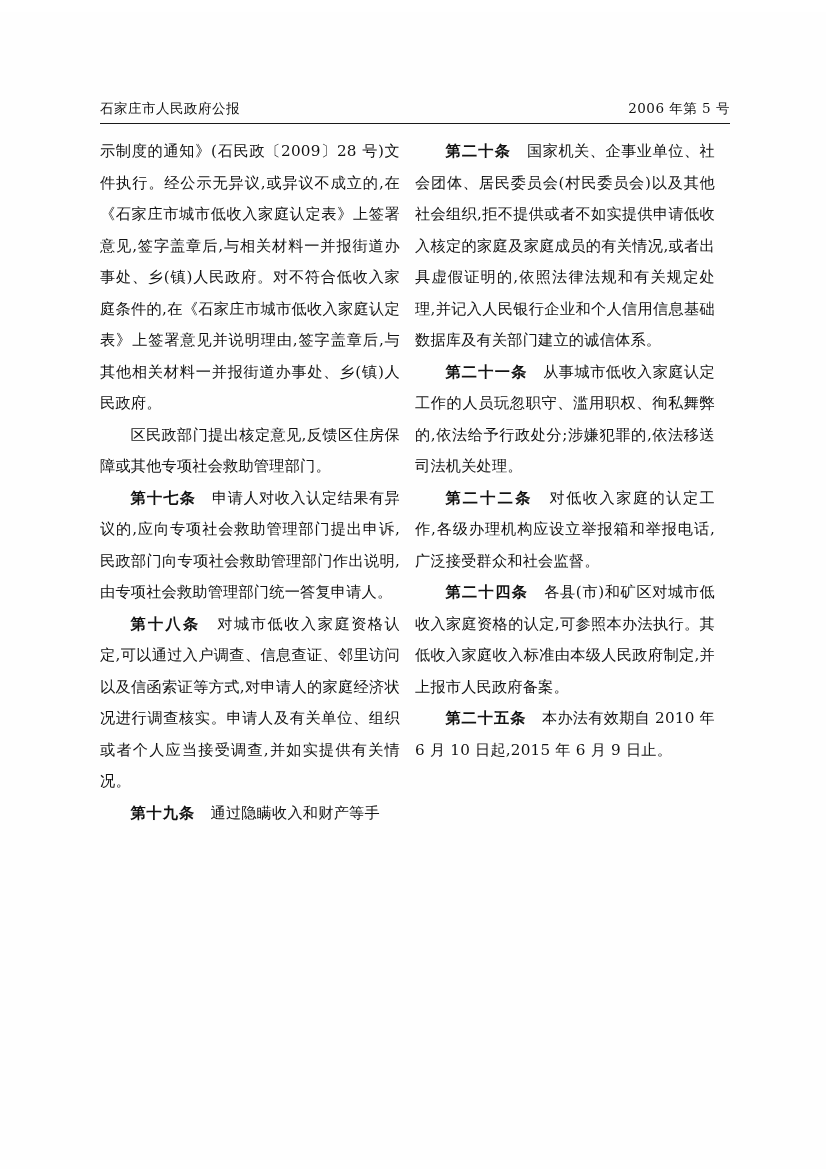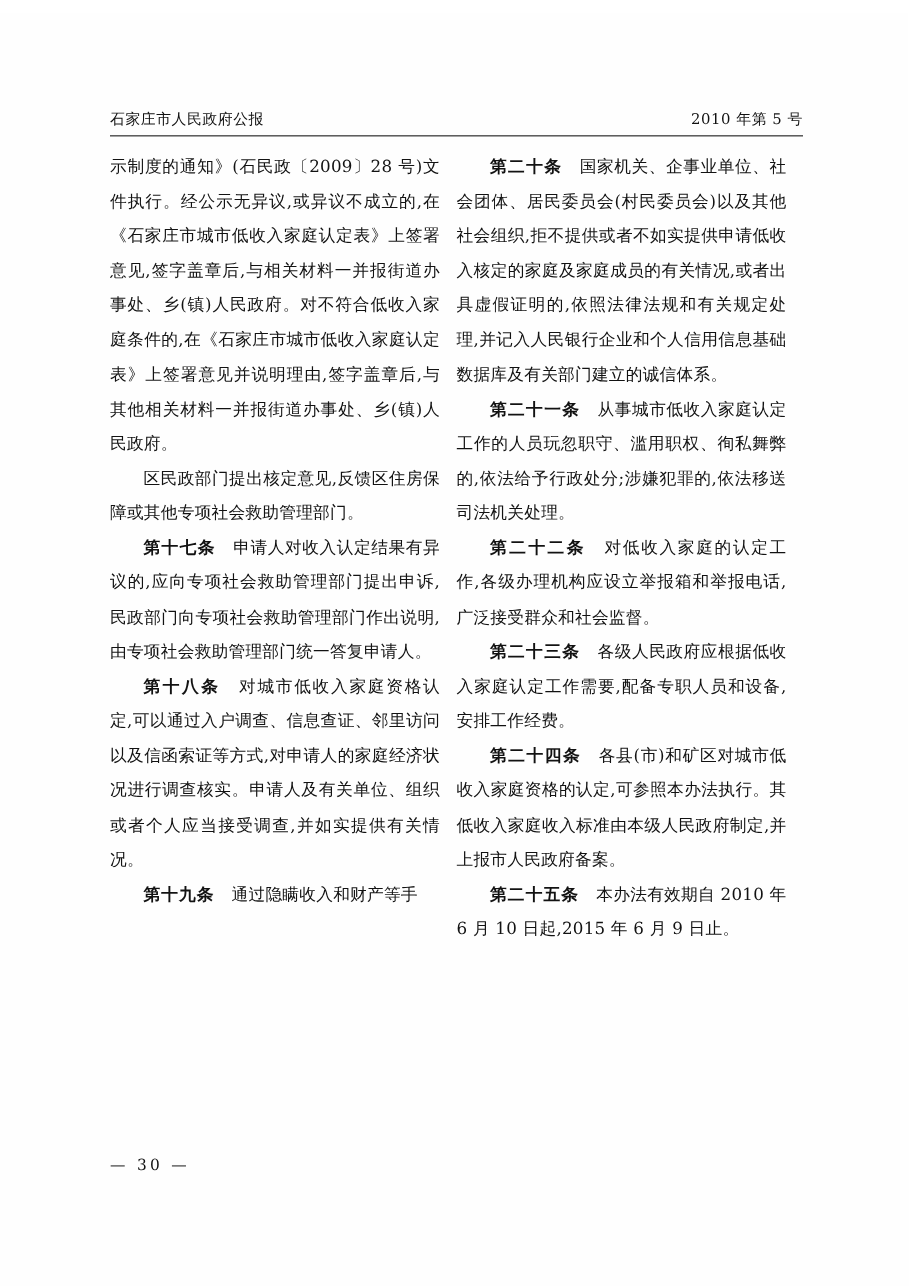--- a/index.html
+++ b/index.html
@@ -92,42 +92,38 @@
     letter-spacing: 3px;
   }
 </style>
 </head>
 <body>
 
 <div class="page">
 
   <div class="header">
     <div class="head-left">石家庄市人民政府公报</div>
-    <div class="head-right">2010 年第 5 号</div>
+    <div class="head-right">2006 年第 5 号</div>
   </div>
   <div class="rule"></div>
 
   <div class="columns">
 
     <div class="col">
       <p class="para"><span>示制度的通知》(石民政〔2009〕28 号)文件执行。经公示无异议,或异议不成立的,在《石家庄市城市低收入家庭认定表》上签署意见,签字盖章后,与相关材料一并报街道办事处、乡(镇)人民政府。对不符合低收入家庭条件的,在《石家庄市城市低收入家庭认定表》上签署意见并说明理由,签字盖章后,与其他相关材料一并报街道办事处、乡(镇)人民政府。</span></p>
       <p class="para indent"><span>区民政部门提出核定意见,反馈区住房保障或其他专项社会救助管理部门。</span></p>
       <p class="para indent"><span class="art">第十七条</span>　<span>申请人对收入认定结果有异议的,应向专项社会救助管理部门提出申诉,民政部门向专项社会救助管理部门作出说明,由专项社会救助管理部门统一答复申请人。</span></p>
       <p class="para indent"><span class="art">第十八条</span>　<span>对城市低收入家庭资格认定,可以通过入户调查、信息查证、邻里访问以及信函索证等方式,对申请人的家庭经济状况进行调查核实。申请人及有关单位、组织或者个人应当接受调查,并如实提供有关情况。</span></p>
       <p class="para indent"><span class="art">第十九条</span>　<span>通过隐瞒收入和财产等手</span></p>
     </div>
 
     <div class="col">
       <p class="para indent"><span class="art">第二十条</span>　<span>国家机关、企事业单位、社会团体、居民委员会(村民委员会)以及其他社会组织,拒不提供或者不如实提供申请低收入核定的家庭及家庭成员的有关情况,或者出具虚假证明的,依照法律法规和有关规定处理,并记入人民银行企业和个人信用信息基础数据库及有关部门建立的诚信体系。</span></p>
       <p class="para indent"><span class="art">第二十一条</span>　<span>从事城市低收入家庭认定工作的人员玩忽职守、滥用职权、徇私舞弊的,依法给予行政处分;涉嫌犯罪的,依法移送司法机关处理。</span></p>
       <p class="para indent"><span class="art">第二十二条</span>　<span>对低收入家庭的认定工作,各级办理机构应设立举报箱和举报电话,广泛接受群众和社会监督。</span></p>
-      <p class="para indent"><span class="art">第二十三条</span>　<span>各级人民政府应根据低收入家庭认定工作需要,配备专职人员和设备,安排工作经费。</span></p>
       <p class="para indent"><span class="art">第二十四条</span>　<span>各县(市)和矿区对城市低收入家庭资格的认定,可参照本办法执行。其低收入家庭收入标准由本级人民政府制定,并上报市人民政府备案。</span></p>
       <p class="para indent"><span class="art">第二十五条</span>　<span>本办法有效期自 2010 年 6 月 10 日起,2015 年 6 月 9 日止。</span></p>
     </div>
 
   </div>
 
-  <div class="footer">
-    <span class="pagenum">— 30 —</span>
-  </div>
 
 </div>
 
 </body></html>

